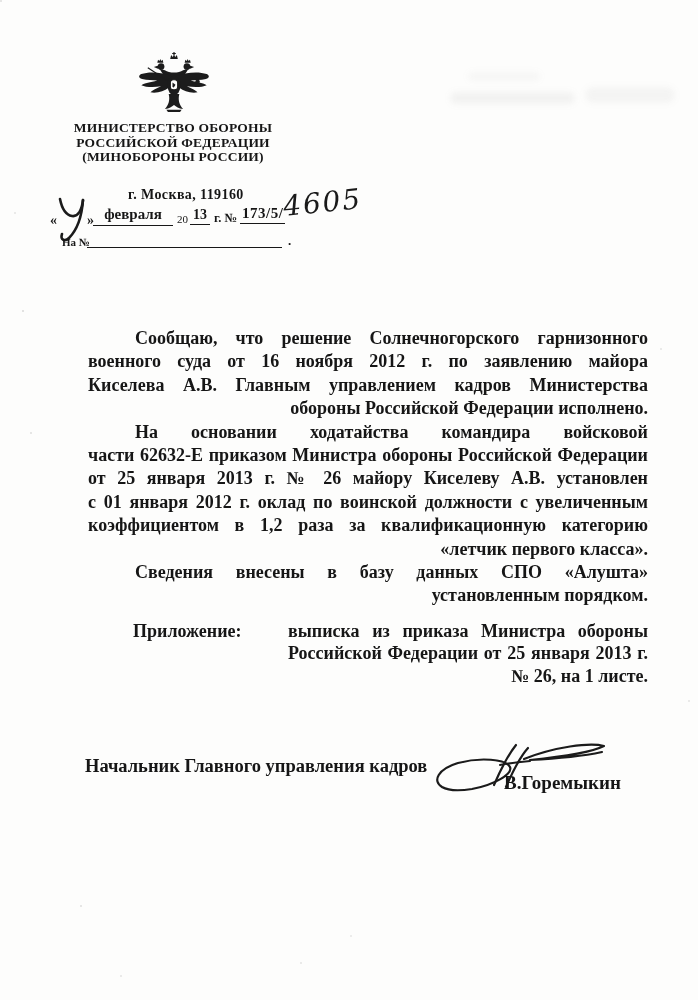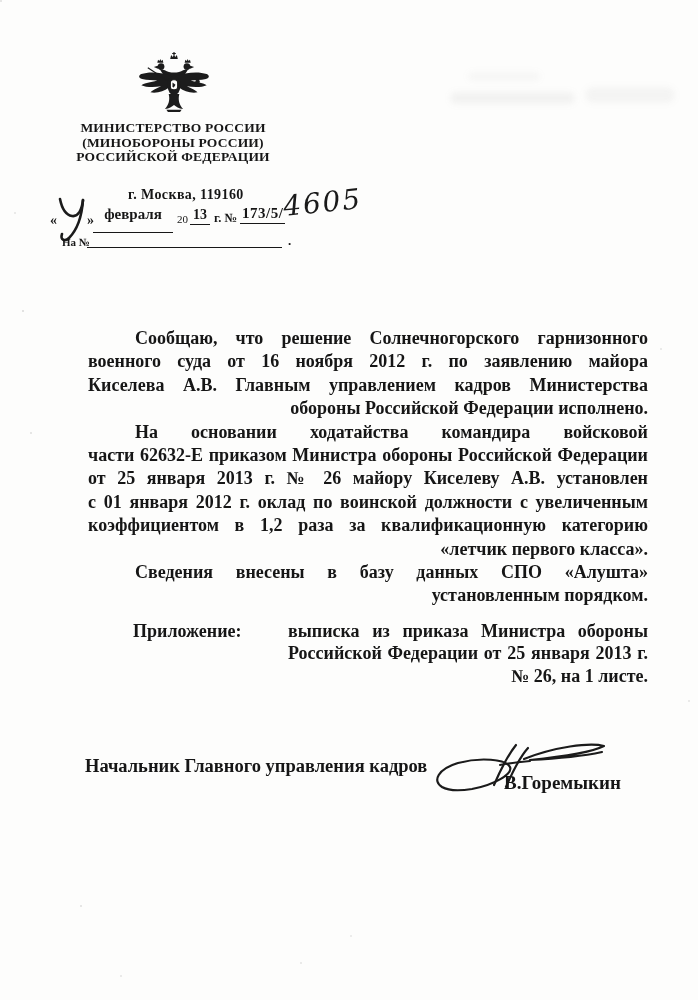--- a/index.html
+++ b/index.html
@@ -14,21 +14,21 @@
     position:absolute;left:58px;top:121px;width:230px;text-align:center;
     font-weight:700;font-size:13.5px;line-height:14.6px;letter-spacing:.2px;
   }
   .addr{position:absolute;left:128px;top:187px;font-size:14px;font-weight:700;letter-spacing:.4px;}
   
   .qo{position:absolute;left:50px;top:213px;font-size:14px;font-weight:700;}
   .dayink{position:absolute;left:56px;top:194px;width:34px;height:50px;}
   .qc{position:absolute;left:87px;top:213px;font-size:14px;font-weight:700;}
   .month{
     position:absolute;left:93px;top:206px;width:80px;text-align:center;
-    font-size:15px;font-weight:700;border-bottom:1.8px solid #181818;padding-bottom:9px;
+    font-size:15px;font-weight:700;border-bottom:1.8px solid #181818;padding-bottom:2px;
   }
   .century{position:absolute;left:177px;top:213px;font-size:11px;font-weight:400;}
   .year{
     position:absolute;left:190px;top:207px;font-size:14px;font-weight:700;
     border-bottom:1.8px solid #181818;padding:0 3px 1px 3px;
   }
   .gno{position:absolute;left:214px;top:211px;font-size:12.5px;font-weight:700;}
   .numtyped{
     position:absolute;left:240px;top:205px;font-size:15px;font-weight:700;letter-spacing:.5px;
     border-bottom:1.8px solid #181818;padding:0 2px 1px 2px;
@@ -109,23 +109,23 @@
 
       <rect x="16" y="20" width="30" height="1.6" transform="rotate(33 16 20)"></rect>
       <circle cx="81" cy="39" r="3"></circle>
     </g>
 
     <rect x="45.2" y="36.5" width="9.6" height="13" rx="4" fill="#fdfdfc" stroke="#1c1c1c" stroke-width="1.4"></rect>
     <path d="M48 40 l4 3 l-2.5 4 l-1.5 -2 z" fill="#1c1c1c"></path>
   </svg>
 
   <div class="org">
-    <div>МИНИСТЕРСТВО РОССИИ</div>
+    <div>МИНИСТЕРСТВО ОБОРОНЫ</div>
+    <div>РОССИЙСКОЙ ФЕДЕРАЦИИ</div>
     <div>(МИНОБОРОНЫ РОССИИ)</div>
-    <div>РОССИЙСКОЙ ФЕДЕРАЦИИ</div>
   </div>
 
   <div class="addr">г. Москва,  119160</div>
 
   <span class="qo">«</span>
   <svg class="dayink" viewBox="0 0 34 50">
     <path class="ink" stroke-width="2.6" d="M4 5 C6 15 10 21 16 22 C22 23 26 16 27 6"></path>
     <path class="ink" stroke-width="2.6" d="M27 6 C26 20 23 34 13 44 C9 48 4 46 6 40"></path>
   </svg>
   <span class="qc">»</span>

